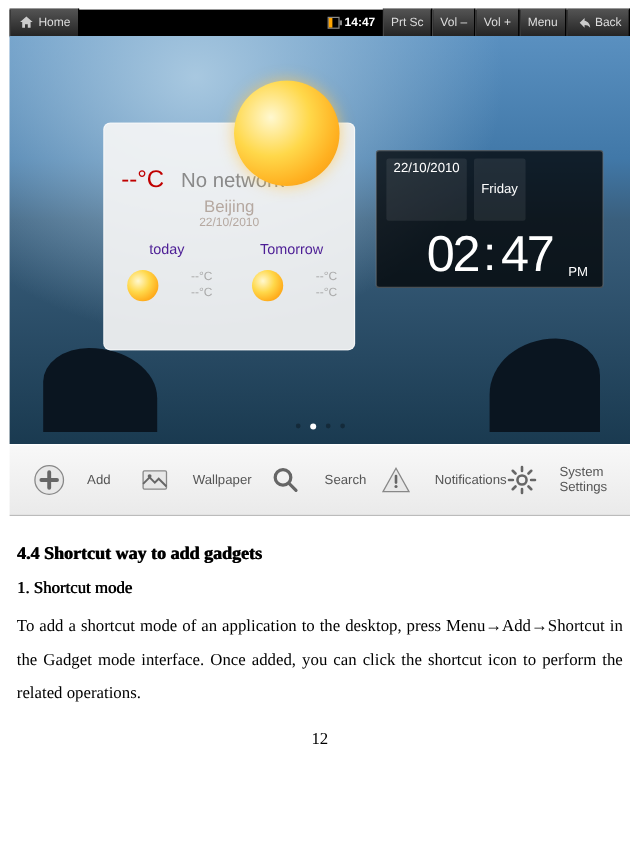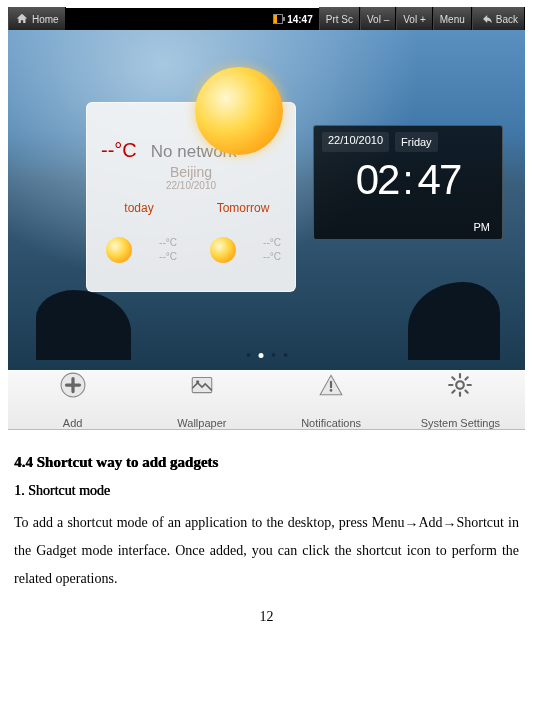--- a/index.html
+++ b/index.html
@@ -27,41 +27,41 @@
 
   .weather{position:absolute;left:78px;top:72px;width:210px;height:190px;background:rgba(245,245,245,0.92);border-radius:6px;border:1px solid rgba(255,255,255,.6);font-family:Arial}
   .sun-big{position:absolute;left:52%;top:-36px;width:88px;height:88px;border-radius:50%;background:radial-gradient(circle at 35% 35%,#fff8d0 0%,#ffd84a 40%,#ffb020 70%,#f0900a 100%);box-shadow:0 0 12px rgba(255,200,80,.7)}
   .w-row1{display:flex;align-items:baseline;gap:14px;padding:36px 14px 0}
   .w-temp{color:#c00000;font-size:20px}
   .w-net{color:#8a8a8a;font-size:17px}
   .w-loc{text-align:center;color:#b5a8a0;font-size:14px;margin-top:2px}
   .w-date{text-align:center;color:#b5a8a0;font-size:10px}
   .w-row2{display:flex;margin-top:10px}
   .w-col{flex:1;text-align:center}
-  .w-day{color:#c2410c;font-size:12px;margin-bottom:20px}
+  .w-day{color:#4c1d95;font-size:12px;margin-bottom:8px}
   .sun-sm{width:26px;height:26px;margin:2px auto;border-radius:50%;background:radial-gradient(circle at 35% 35%,#fff8d0 0%,#ffd84a 40%,#ffb020 70%,#f0900a 100%)}
   .w-temps{display:flex;flex-direction:column;align-items:flex-end;padding-right:14px;color:#aaa;font-size:10px;line-height:14px}
   .w-pair{display:flex;gap:8px;align-items:center}
 
   .clock{position:absolute;right:22px;top:95px;width:190px;height:115px;background:rgba(0,0,0,.75);border:1px solid rgba(255,255,255,.25);border-radius:3px;font-family:Arial;color:#fff;overflow:hidden}
   .clock-top{display:flex;padding:6px 8px 2px;font-size:11px}
   .clock-date{background:rgba(255,255,255,.08);padding:2px 6px;border-radius:2px;margin-right:6px}
-  .clock-day{background:rgba(255,255,255,.08);padding:4px 6px;border-radius:2px}
+  .clock-day{background:rgba(255,255,255,.08);padding:20px 6px;border-radius:2px}
   .clock-time{display:flex;align-items:center;justify-content:center;gap:4px}
   .clock-h,.clock-m{font-size:42px;font-weight:500;letter-spacing:-2px}
   .clock-colon{font-size:40px;font-weight:300;line-height:52px}
   .clock-pm{position:absolute;right:12px;bottom:6px;font-size:11px}
 
   .dots{position:absolute;left:50%;bottom:12px;transform:translateX(-50%);display:flex;gap:8px}
   .dot{width:4px;height:4px;border-radius:50%;background:rgba(0,0,0,.3)}
   .dot.on{background:#fff;width:5px;height:5px}
 
   
   .menu{display:flex;background:linear-gradient(#f8f8f8,#eaeaea);border-top:1px solid #fff;height:60px;border-bottom:1px solid #bbb}
-  .menu-item{flex:1;display:flex;flex-direction:column;align-items:center;justify-content:center;gap:18px}
+  .menu-item{flex:1;display:flex;flex-direction:row;align-items:center;justify-content:center;gap:18px}
   .menu-item .lbl{font:11px Arial;color:#555}
   .mi-icon{width:28px;height:28px;display:flex;align-items:center;justify-content:center}
   .mi-icon svg{width:26px;height:26px}
 
   
   .doc{padding:18px 6px 0 6px}
   .h1{font-weight:bold;font-size:15px;text-shadow:0.5px 0 currentColor;margin:6px 0 12px}
   .h2{font-weight:normal;font-size:14px;text-shadow:0.5px 0 currentColor;margin:4px 0 10px}
   .para{font-size:14px;line-height:2.0;text-align:justify;text-justify:inter-word;margin-bottom:16px}
   .pagenum{text-align:center;font-size:14px;}
@@ -179,20 +179,29 @@
             <rect x="3" y="5" width="18" height="14" rx="1" fill="#e8e8e8" stroke="#888"></rect>
             <path d="M3 15l5-5 4 4 3-3 6 6" fill="none" stroke="#666" stroke-width="1.5"></path>
             <circle cx="8" cy="9" r="1.5" fill="#666"></circle>
           </svg>
       </div>
       <span class="lbl">Wallpaper</span>
     </div>
     <div class="menu-item">
       <div class="mi-icon">
         <svg viewBox="0 0 24 24">
+            <circle cx="10" cy="10" r="6" fill="none" stroke="#666" stroke-width="2.5"></circle>
+            <path d="M15 15l5 5" stroke="#666" stroke-width="2.5" stroke-linecap="round"></path>
+          </svg>
+      </div>
+      <span class="lbl">Search</span>
+    </div>
+    <div class="menu-item">
+      <div class="mi-icon">
+        <svg viewBox="0 0 24 24">
             <path d="M12 3l10 18H2z" fill="#e8e8e8" stroke="#888"></path>
             <path d="M12 9v5" stroke="#666" stroke-width="2" stroke-linecap="round"></path>
             <circle cx="12" cy="17" r="1.2" fill="#666"></circle>
           </svg>
       </div>
       <span class="lbl">Notifications</span>
     </div>
     <div class="menu-item">
       <div class="mi-icon">
         <svg viewBox="0 0 24 24">

